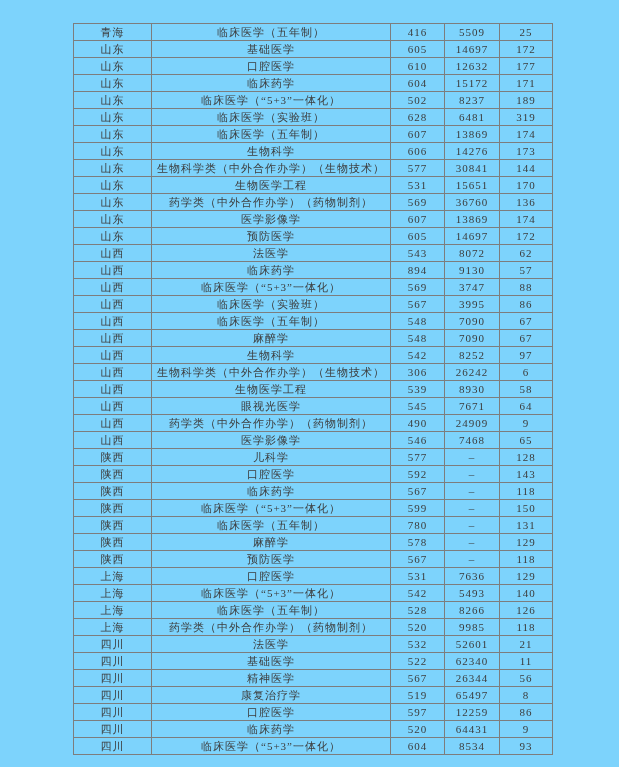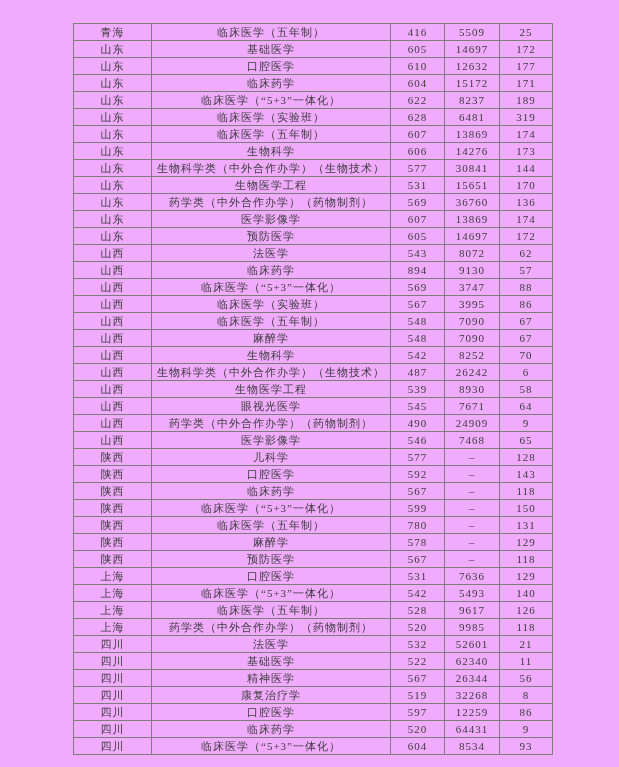--- a/index.html
+++ b/index.html
@@ -5,21 +5,21 @@
   html, body {
     margin: 0;
     padding: 0;
     background: #fdfdfd;
     font-family: "Liberation Serif", "DejaVu Serif", serif;
   }
   .page {
     position: relative;
     width: 619px;
     height: 767px;
-    background: #f0abfc;
+    background: #7dd3fc;
     overflow: hidden;
   }
   table.scores-table {
     position: absolute;
     left: 73px;
     top: 23px;
     width: 479px;
     border-collapse: collapse;
     table-layout: fixed;
   }
@@ -78,21 +78,21 @@
         <tr>
           <td>山东</td>
           <td>临床药学</td>
           <td>604</td>
           <td>15172</td>
           <td>171</td>
         </tr>
         <tr>
           <td>山东</td>
           <td>临床医学（“5+3”一体化）</td>
-          <td>622</td>
+          <td>502</td>
           <td>8237</td>
           <td>189</td>
         </tr>
         <tr>
           <td>山东</td>
           <td>临床医学（实验班）</td>
           <td>628</td>
           <td>6481</td>
           <td>319</td>
         </tr>
@@ -185,26 +185,26 @@
           <td>麻醉学</td>
           <td>548</td>
           <td>7090</td>
           <td>67</td>
         </tr>
         <tr>
           <td>山西</td>
           <td>生物科学</td>
           <td>542</td>
           <td>8252</td>
-          <td>70</td>
+          <td>97</td>
         </tr>
         <tr>
           <td>山西</td>
           <td>生物科学类（中外合作办学）（生物技术）</td>
-          <td>487</td>
+          <td>306</td>
           <td>26242</td>
           <td>6</td>
         </tr>
         <tr>
           <td>山西</td>
           <td>生物医学工程</td>
           <td>539</td>
           <td>8930</td>
           <td>58</td>
         </tr>
@@ -289,21 +289,21 @@
           <td>上海</td>
           <td>临床医学（“5+3”一体化）</td>
           <td>542</td>
           <td>5493</td>
           <td>140</td>
         </tr>
         <tr>
           <td>上海</td>
           <td>临床医学（五年制）</td>
           <td>528</td>
-          <td>9617</td>
+          <td>8266</td>
           <td>126</td>
         </tr>
         <tr>
           <td>上海</td>
           <td>药学类（中外合作办学）（药物制剂）</td>
           <td>520</td>
           <td>9985</td>
           <td>118</td>
         </tr>
         <tr>
@@ -324,21 +324,21 @@
           <td>四川</td>
           <td>精神医学</td>
           <td>567</td>
           <td>26344</td>
           <td>56</td>
         </tr>
         <tr>
           <td>四川</td>
           <td>康复治疗学</td>
           <td>519</td>
-          <td>32268</td>
+          <td>65497</td>
           <td>8</td>
         </tr>
         <tr>
           <td>四川</td>
           <td>口腔医学</td>
           <td>597</td>
           <td>12259</td>
           <td>86</td>
         </tr>
         <tr>

